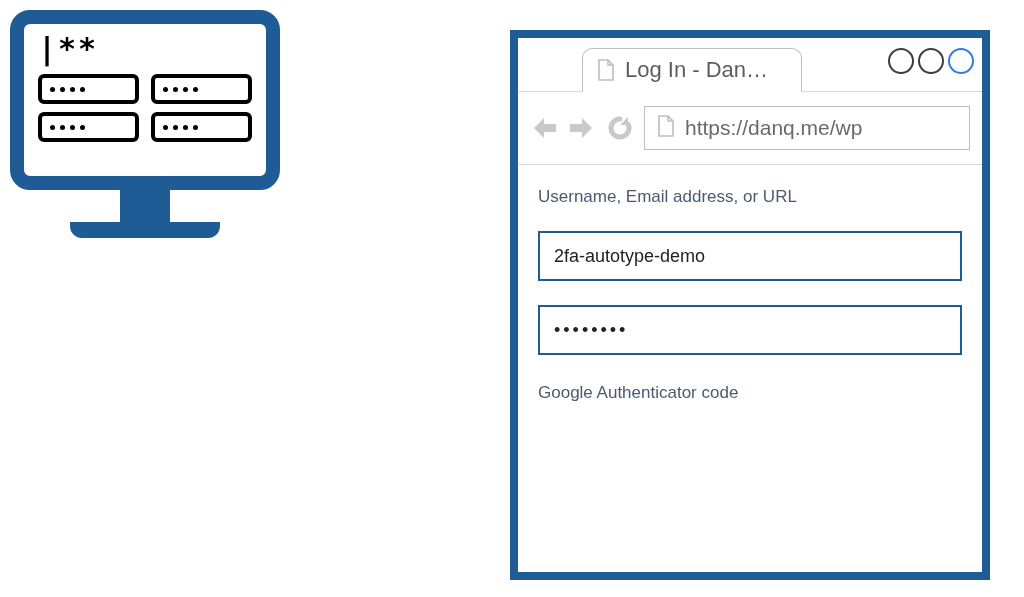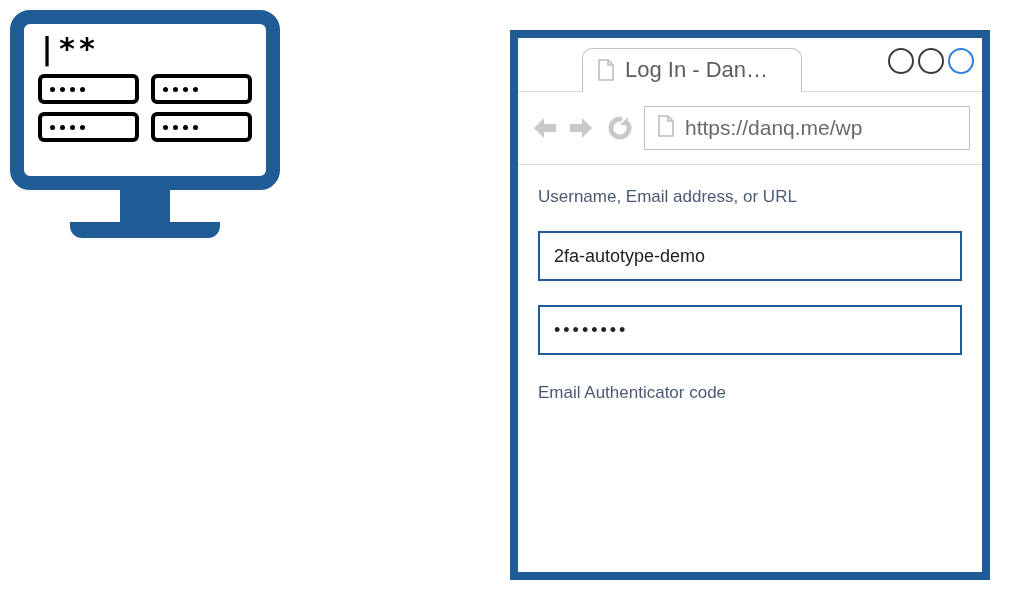--- a/index.html
+++ b/index.html
@@ -275,16 +275,16 @@
       <span>https://danq.me/wp</span>
     </div>
   </div>
 
   <div class="form-area">
     <div class="field-label">Username, Email address, or URL</div>
     <input class="text-input" type="text" value="2fa-autotype-demo" style="">
 
     <input class="text-input pwd" type="text" value="••••••••" style="">
 
-    <div class="field-label">Email Authenticator code</div>
+    <div class="field-label">Google Authenticator code</div>
   </div>
 
 </div>
 
 </body></html>

